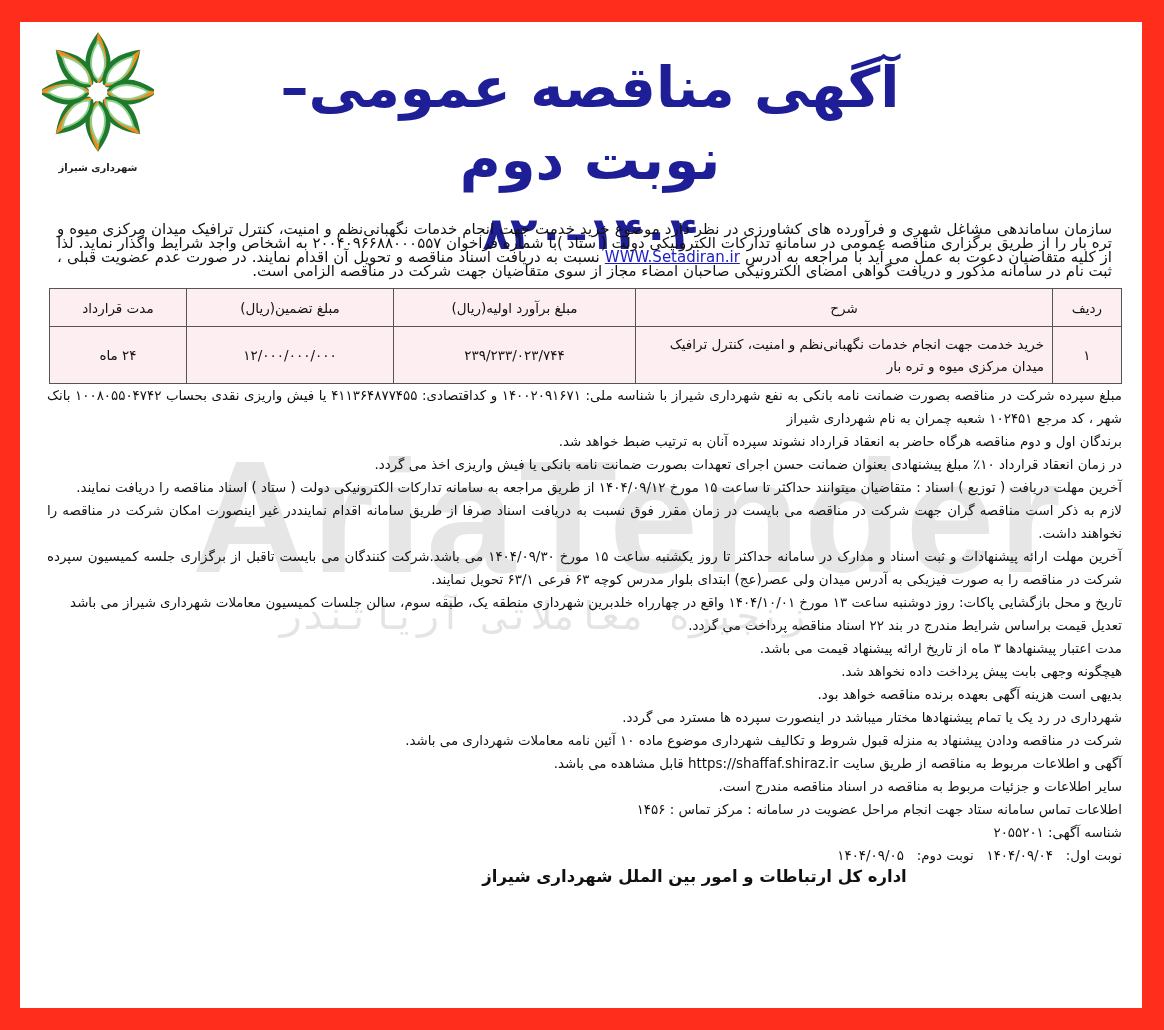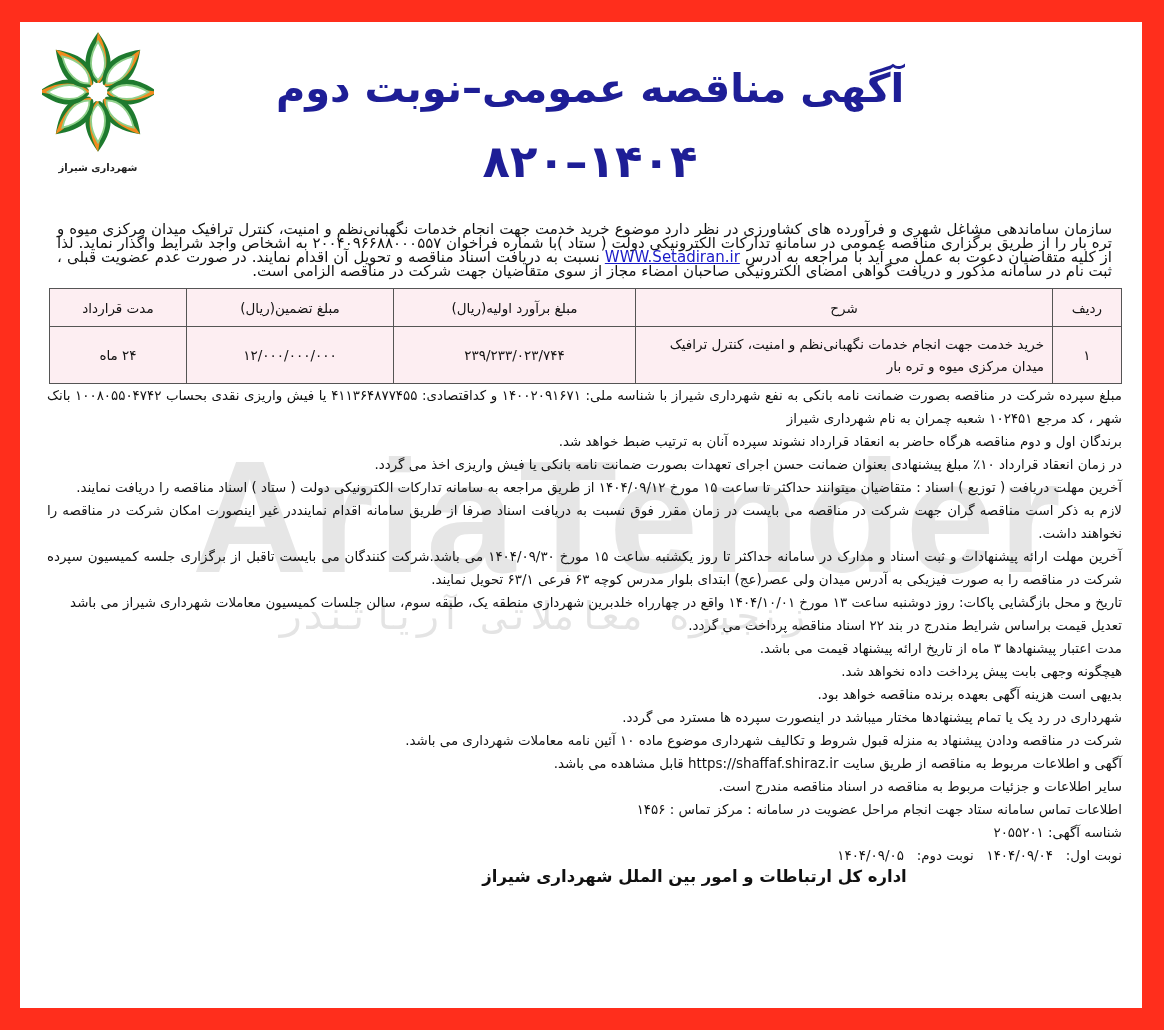--- a/index.html
+++ b/index.html
@@ -29,21 +29,21 @@
     font-family: "DejaVu Sans", sans-serif;
   }
   .title {
     position: absolute; left: 230px; top: 30px; width: 680px;
     text-align: center;
     color: #1e1e96;
     font-weight: bold;
     direction: rtl;
     font-family: "DejaVu Sans", sans-serif;
   }
-  .title .t1 { font-size: 40px; line-height: 72px; letter-spacing: -1px; }
+  .title .t1 { font-size: 56px; line-height: 72px; letter-spacing: -1px; }
   .title .t2 { font-size: 45px; line-height: 76px; direction: ltr; }
   .watermark {
     position: absolute; left: 172px; top: 400px; width: 720px; height: 240px;
     pointer-events: none;
   }
   .wm-big {
     position: absolute; left: 0; top: 0;
     font-size: 160px; font-weight: bold; color: #e6e6e6;
     font-family: "Liberation Sans", sans-serif;
     letter-spacing: 4px; line-height: 190px;

